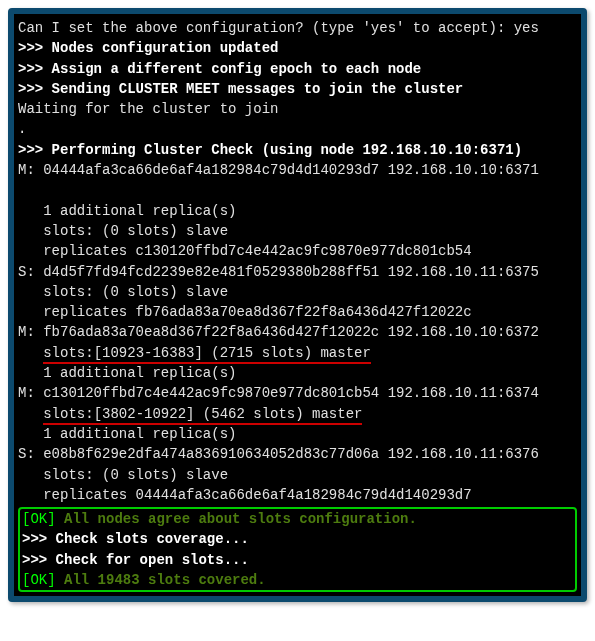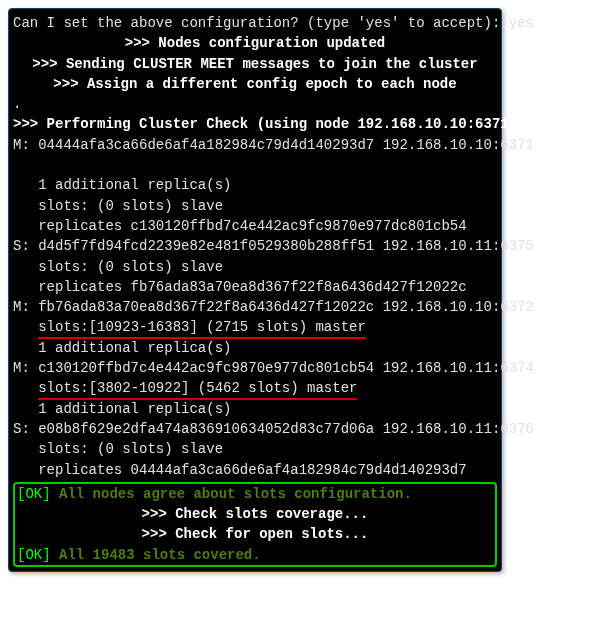--- a/index.html
+++ b/index.html
@@ -2,39 +2,38 @@
 <html><head>
   <meta charset="utf-8">
   <style>
     body {
       margin: 0;
       padding: 8px;
       background: #fff;
       font-family: Consolas, "Courier New", monospace;
     }
     .terminal {
-      width: 494px;
+      width: 579px;
       background: #000;
-      border: 1px solid #0c4a6e;
+      border: 6px solid #0c4a6e;
       border-radius: 4px;
       box-shadow: 2px 2px 4px rgba(0,0,0,0.3);
       padding: 4px;
       box-sizing: border-box;
     }
     .line {
       color: #e0e0e0;
       font-size: 14px;
       line-height: 1.45;
       white-space: pre;
       font-family: Consolas, "Courier New", monospace;
     }
     .bold {
       font-weight: bold;
       color: #ffffff;
-      text-align: center;
     }
     .green {
       color: #00ff00;
       text-align: right;
     }
     .green-bold {
       color: #4d7c0f;
       font-weight: bold;
     }
     .underline-red {
@@ -56,22 +55,23 @@
       padding: 0 2px;
       margin-top: 2px;
     }
   </style>
 </head>
 <body>
 
 <div class="terminal">
   <div class="line">Can I set the above configuration? (type 'yes' to accept): yes</div>
   <div class="line bold">&gt;&gt;&gt; Nodes configuration updated</div>
+  <div class="line bold">&gt;&gt;&gt; Assign a different config epoch to each node</div>
   <div class="line bold">&gt;&gt;&gt; Sending CLUSTER MEET messages to join the cluster</div>
-  <div class="line bold">&gt;&gt;&gt; Assign a different config epoch to each node</div>
+  <div class="line">Waiting for the cluster to join</div>
   <div class="line">.</div>
   <div class="line bold">&gt;&gt;&gt; Performing Cluster Check (using node 192.168.10.10:6371)</div>
   <div class="line">M: 04444afa3ca66de6af4a182984c79d4d140293d7 192.168.10.10:6371</div>
   <div class="line"><span>   </span></div>
   <div class="line">   1 additional replica(s)</div>
   <div class="line">   slots: (0 slots) slave</div>
   <div class="line">   replicates c130120ffbd7c4e442ac9fc9870e977dc801cb54</div>
   <div class="line">S: d4d5f7fd94fcd2239e82e481f0529380b288ff51 192.168.10.11:6375</div>
   <div class="line">   slots: (0 slots) slave</div>
   <div class="line">   replicates fb76ada83a70ea8d367f22f8a6436d427f12022c</div>

